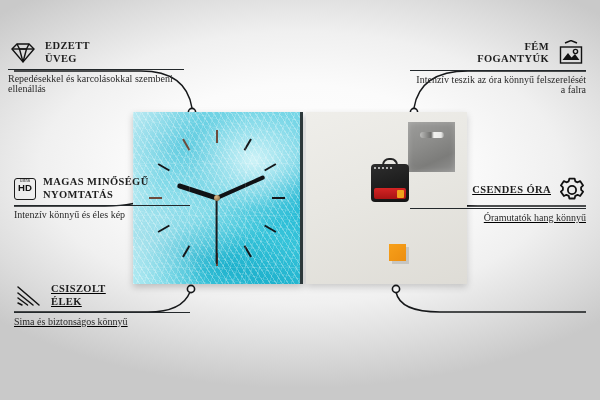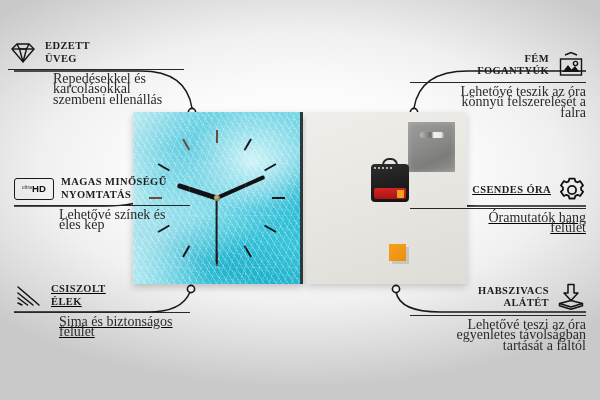--- a/index.html
+++ b/index.html
@@ -145,41 +145,41 @@
   .feature.right .head { justify-content: flex-end; }
   .feature .title {
     font-size: 10.5px; font-weight: bold; letter-spacing: .4px;
     color: #1d1d1d; line-height: 12.5px; text-transform: uppercase;
   }
   .feature.right .title { text-align: right; }
   .feature .rule {
     height: 1px; background: #23282b; margin: 4px 0 4px;
   }
   .feature .desc {
-    font-size: 14px; line-height: 10.4px; color: #2a2a2a; margin-left: 45px;
+    font-size: 10px; line-height: 10.4px; color: #2a2a2a;
   }
   .feature.right .desc { text-align: right; }
 
   .ico { flex: 0 0 auto; color: #121212; display: block; }
 
   .hdbadge {
     border: 1.4px solid #1a1a1a;
     border-radius: 3px;
-    width: 40px; height: 22px;
-    display: flex; align-items: center; justify-content: center;
+    width: 22px; height: 22px;
+    display: flex; flex-direction: column; align-items: center; justify-content: flex-start;
     line-height: 1;
   }
   .hdbadge .u { font-size: 4.6px; letter-spacing: .2px; color: #1a1a1a; font-family: "Liberation Sans", sans-serif; }
   .hdbadge .h { font-size: 9.6px; font-weight: bold; color: #111; font-family: "Liberation Sans", sans-serif; }
 
   
   #f-glass   { left: 8px;  top: 40px; }
   #f-print   { left: 14px;  top: 176px; }
   #f-edges   { left: 14px;  top: 283px; text-decoration: underline; }
-  #f-handles { left: 410px; top: 52px; }
+  #f-handles { left: 410px; top: 40px; }
   #f-mech    { left: 410px; top: 176px; text-decoration: underline; }
   #f-foam    { left: 410px; top: 283px; }
 
   
   #wires { position: absolute; inset: 0; width: 600px; height: 400px; }
 </style>
 </head>
 <body>
 
 <div id="stage">
@@ -287,88 +287,71 @@
       <div class="hdbadge ico">
         <span class="u">ultra</span>
         <span class="h">HD</span>
       </div>
       <div>
         <div class="title">MAGAS MINŐSÉGŰ</div>
         <div class="title">NYOMTATÁS</div>
       </div>
     </div>
     <div class="rule"></div>
-    <div class="desc">Lehetővé színek és éles kép</div>
+    <div class="desc">Intenzív könnyű és éles kép</div>
   </div>
 
   <div class="feature left" id="f-edges">
     <div class="head">
       <svg class="ico" width="30" height="24" viewBox="0 0 30 24">
         <g stroke="#121212" stroke-width="1.5" stroke-linecap="round">
           <path d="M4 3 L25 21"></path>
           <path d="M4 9 L19 21"></path>
           <path d="M4 14 L13.5 21"></path>
           <path d="M4 19 L8 21"></path>
         </g>
       </svg>
       <div>
         <div class="title">CSISZOLT</div>
         <div class="title">ÉLEK</div>
       </div>
     </div>
     <div class="rule"></div>
-    <div class="desc">Sima és biztonságos felület</div>
+    <div class="desc">Sima és biztonságos könnyű</div>
   </div>
 
   <div class="feature right" id="f-handles">
     <div class="head">
       <div>
         <div class="title">FÉM</div>
         <div class="title">FOGANTYÚK</div>
       </div>
       <svg class="ico" width="30" height="26" viewBox="0 0 30 26">
         <g fill="none" stroke="#121212" stroke-width="1.4">
           <path d="M9 3 L15 0.5 L21 3"></path>
           <rect x="4.5" y="7" width="21" height="16"></rect>
           <path d="M6.5 20 L12 13 L15.5 17.5 L19 14 L23.5 20 Z" fill="#121212" stroke="none"></path>
           <circle cx="19.5" cy="11.5" r="2.1"></circle>
         </g>
       </svg>
     </div>
     <div class="rule"></div>
-    <div class="desc">Lehetővé teszik az óra könnyű felszerelését a falra</div>
+    <div class="desc">Intenzív teszik az óra könnyű felszerelését a falra</div>
   </div>
 
   <div class="feature right" id="f-mech">
     <div class="head">
       <div>
         <div class="title">CSENDES ÓRA</div>
       </div>
       <svg class="ico" width="28" height="28" viewBox="0 0 28 28">
         <g fill="none" stroke="#121212" stroke-width="1.8" stroke-linejoin="round">
           <path d="M11.4 2.6 h5.2 l.7 2.7 2.3 1.0 2.5-1.2 3.0 4.3-2.0 1.9.0 2.5 2.0 1.9-3.0 4.3-2.5-1.2-2.3 1.0-.7 2.7h-5.2l-.7-2.7-2.3-1.0-2.5 1.2-3.0-4.3 2.0-1.9.0-2.5-2.0-1.9 3.0-4.3 2.5 1.2 2.3-1.0z"></path>
           <circle cx="14" cy="14" r="4.1"></circle>
         </g>
       </svg>
     </div>
     <div class="rule"></div>
-    <div class="desc">Óramutatók hang felület</div>
-  </div>
-
-  <div class="feature right" id="f-foam">
-    <div class="head">
-      <div>
-        <div class="title">HABSZIVACS</div>
-        <div class="title">ALÁTÉT</div>
-      </div>
-      <svg class="ico" width="30" height="28" viewBox="0 0 30 28">
-        <g fill="none" stroke="#121212" stroke-width="1.5" stroke-linejoin="round">
-          <path d="M12 1.5 h6 v8.5 h4 L15 17.5 L8 10 h4 z"></path>
-          <path d="M15 17.5 L3.5 20.5 L15 24 L26.5 20.5 Z"></path>
-          <path d="M3.5 20.5 v2.2 L15 26.2 L26.5 22.7 v-2.2"></path>
-        </g>
-      </svg>
-    </div>
-    <div class="rule"></div>
-    <div class="desc">Lehetővé teszi az óra egyenletes távolságban tartását a faltól</div>
-  </div>
+    <div class="desc">Óramutatók hang könnyű</div>
+  </div>
+
 
 </div>
 
 </body></html>

